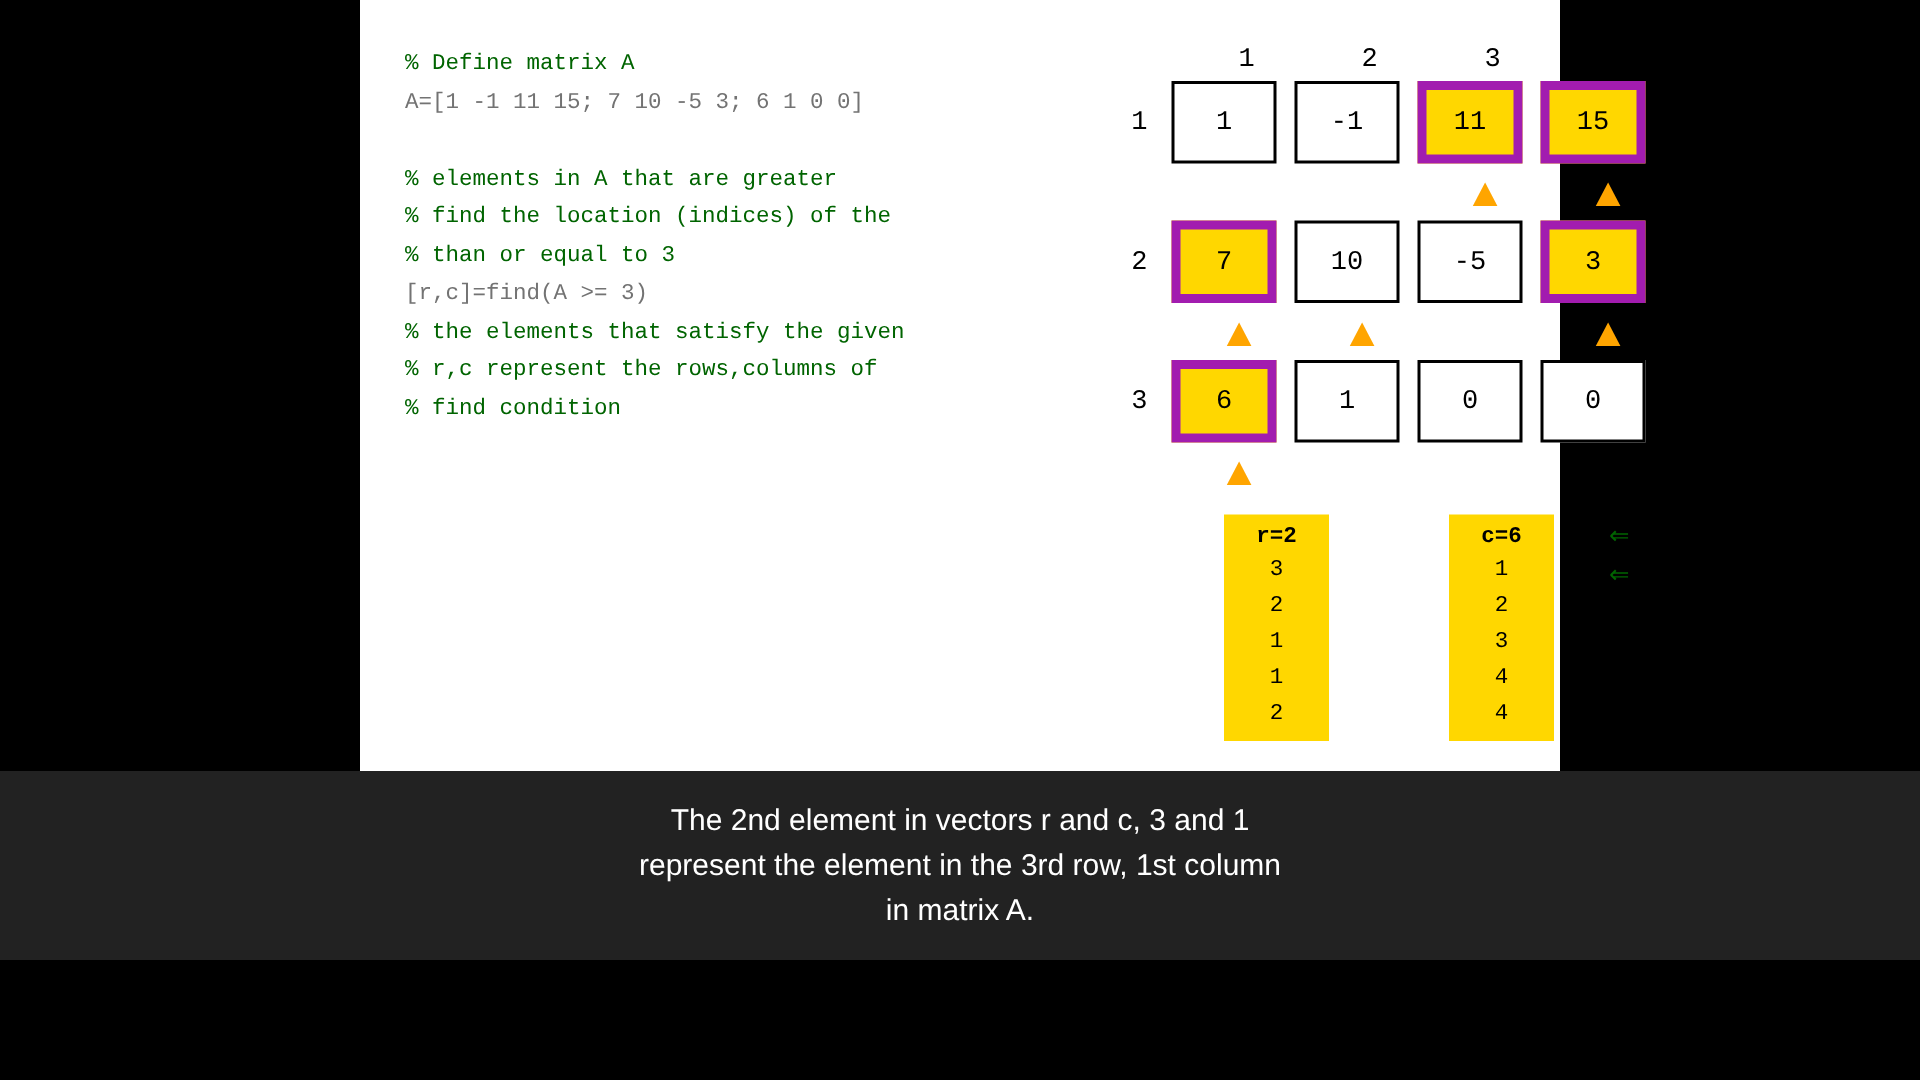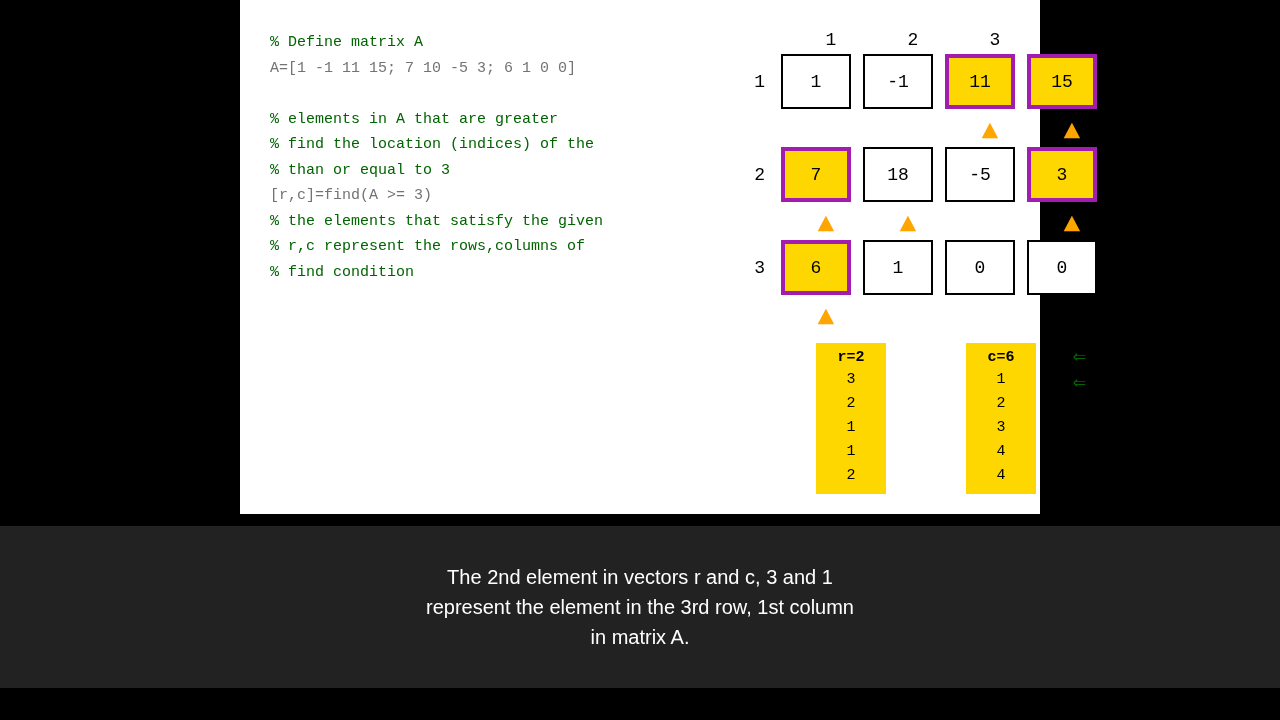--- a/index.html
+++ b/index.html
@@ -8,21 +8,20 @@
       height: 720px;
       background: #000;
       font-family: 'Courier New', monospace;
       overflow: hidden;
     }
     #main-container {
       width: 1280px;
       height: 566px;
       display: flex;
       flex-direction: column;
-      gap: 12px;
     }
     #content-area {
       flex: 1;
       background: #fff;
       margin: 0 240px;
       display: flex;
       flex-direction: row;
       padding: 20px 30px;
       position: relative;
     }
@@ -86,21 +85,21 @@
       align-items: center;
       justify-content: center;
       font-size: 18px;
       font-weight: normal;
       color: #000;
       margin: 0 6px;
       background: #fff;
     }
     .matrix-cell.highlighted {
       background: #FFD700;
-      border: 4px solid #a21caf;
+      border: 6px solid #a21caf;
     }
     
     .arrow-row {
       display: flex;
       margin-left: 50px;
       height: 30px;
       align-items: center;
     }
     .arrow-up {
       width: 70px;
@@ -152,21 +151,21 @@
     .darrow {
       font-size: 22px;
       color: #006400;
       line-height: 1;
     }
     
     #caption-bar {
       background: #222;
       color: #fff;
       text-align: center;
-      padding: 36px 60px;
+      padding: 18px 60px;
       font-size: 20px;
       font-family: Arial, sans-serif;
       line-height: 1.5;
       flex-shrink: 0;
     }
   </style>
 </head>
 <body>
 
 <div id="main-container">
@@ -207,21 +206,21 @@
         <div class="arrow-row">
           <div class="arrow-up invisible">▲</div>
           <div class="arrow-up invisible">▲</div>
           <div class="arrow-up">▲</div>
           <div class="arrow-up">▲</div>
         </div>
 
         <div class="matrix-row">
           <div class="row-label">2</div>
           <div class="matrix-cell highlighted">7</div>
-          <div class="matrix-cell">18</div>
+          <div class="matrix-cell">10</div>
           <div class="matrix-cell">-5</div>
           <div class="matrix-cell highlighted">3</div>
         </div>
 
         <div class="arrow-row">
           <div class="arrow-up">▲</div>
           <div class="arrow-up">▲</div>
           <div class="arrow-up invisible">▲</div>
           <div class="arrow-up">▲</div>
         </div>

